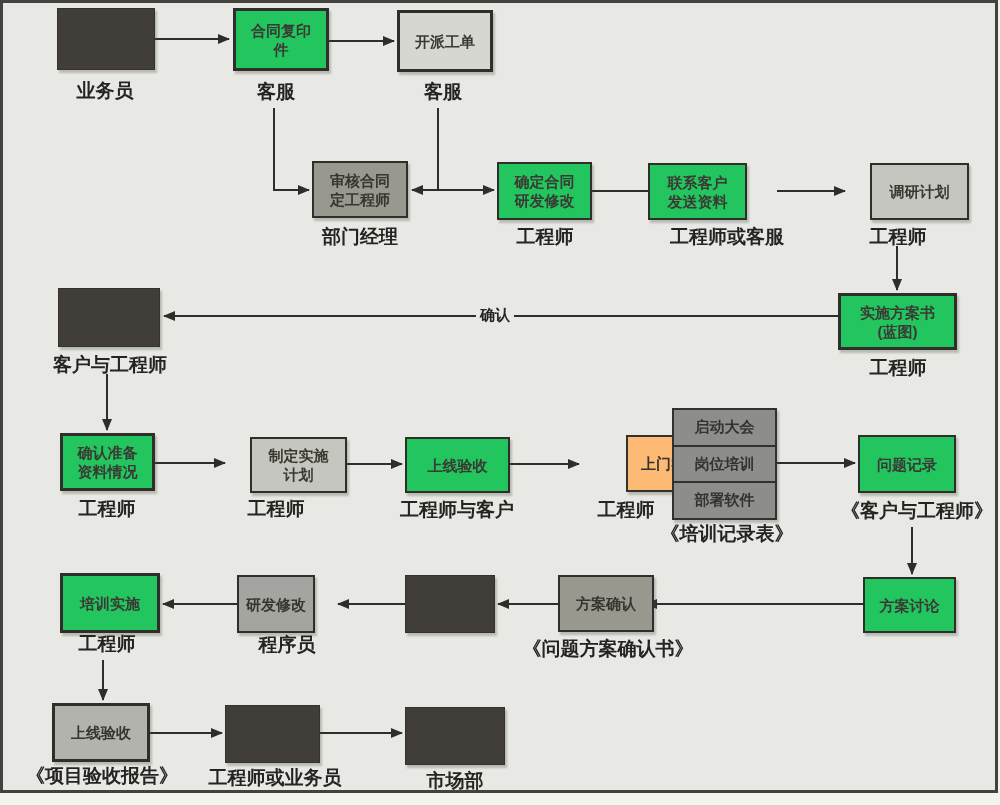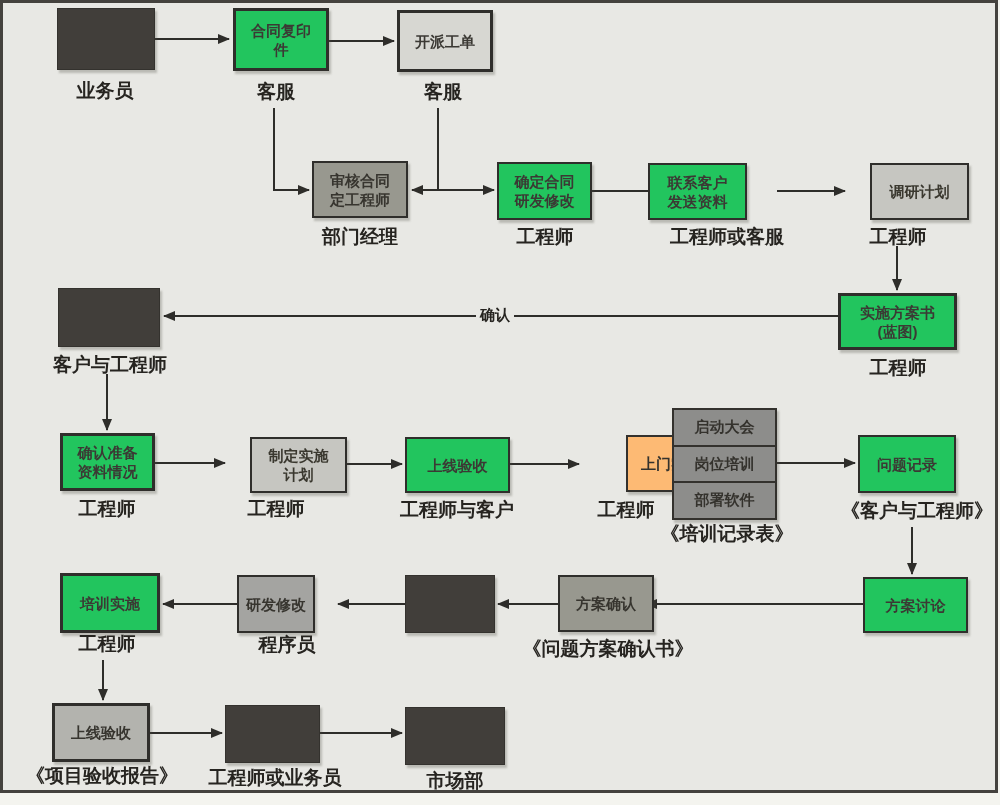--- a/index.html
+++ b/index.html
@@ -63,21 +63,21 @@
   #n-blueprint{left:838px;top:293px;width:119px;height:57px;}
   #n-confirm-materials{left:60px;top:433px;width:95px;height:58px;}
   #n-implementation-plan{left:228px;top:437px;width:97px;height:56px;}
   #n-finalize-plan{left:405px;top:437px;width:105px;height:56px;}
   #n-onsite{left:582px;top:435px;width:90px;height:57px;}
   #n-issue-record{left:858px;top:435px;width:98px;height:58px;}
   #n-training-delivery{left:60px;top:573px;width:100px;height:60px;}
   #n-rd-modification{left:237px;top:575px;width:78px;height:58px;}
   #n-dark-row5{left:405px;top:575px;width:90px;height:58px;}
   #n-solution-confirmation{left:558px;top:575px;width:96px;height:57px;}
-  #n-solution-discussion{left:863px;top:577px;width:105px;height:56px;}
+  #n-solution-discussion{left:863px;top:577px;width:93px;height:56px;}
   #n-go-live{left:52px;top:703px;width:98px;height:59px;}
   #n-engineer-or-sales{left:225px;top:705px;width:95px;height:58px;}
   #n-marketing{left:405px;top:707px;width:100px;height:58px;}
   
   #l-salesperson{left:105px;top:78px;}
   #l-kefu1{left:276px;top:79px;}
   #l-kefu2{left:443px;top:79px;}
   #l-dept-manager{left:360px;top:224px;}
   #l-eng-r2a{left:545px;top:224px;}
   #l-eng-or-kefu{left:727px;top:224px;}

